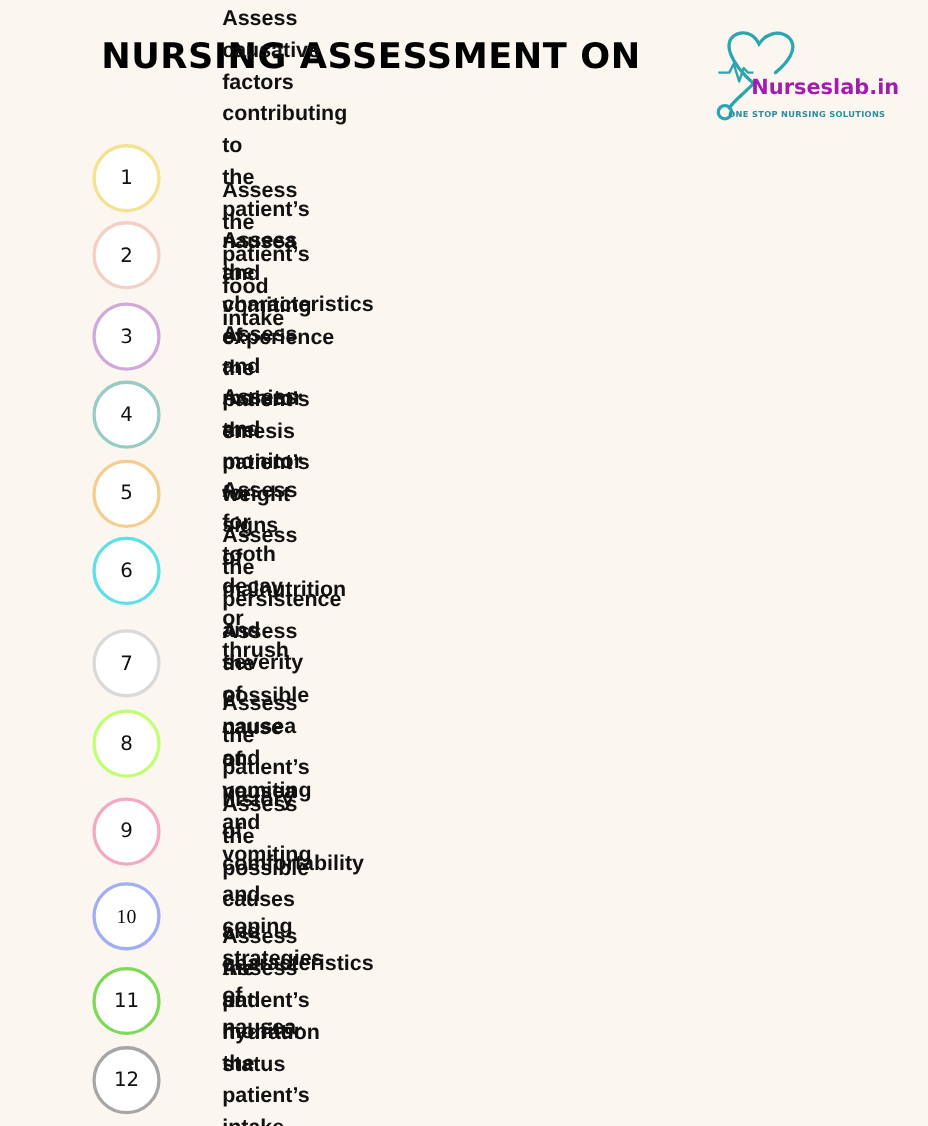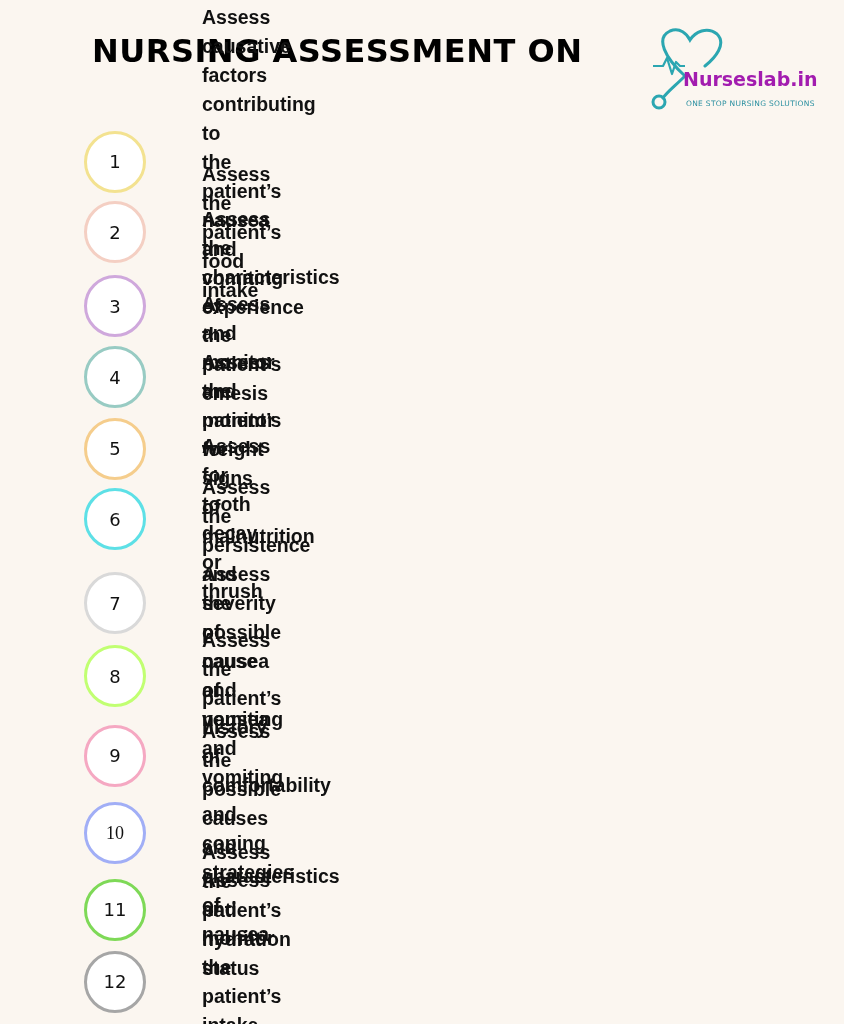--- a/index.html
+++ b/index.html
@@ -1,20 +1,20 @@
 <!DOCTYPE html>
 <html><head>
 <meta charset="utf-8">
 <style>
   html, body { margin:0; padding:0; }
   body { width:844px; height:1024px; background:#fbf6f0; position:relative; overflow:hidden; font-family:"DejaVu Sans", sans-serif; }
   .title { position:absolute; left:92px; top:28px; width:560px; font-family:"DejaVu Sans", sans-serif; font-weight:bold; font-size:32px; line-height:47px; color:#000; letter-spacing:0.5px; }
   .logo { position:absolute; left:645px; top:28px; width:200px; height:90px; }
   .logo-name { position:absolute; left:683px; top:68px; font-family:"DejaVu Sans", sans-serif; font-weight:bold; font-size:19px; color:#a21caf; }
-  .logo-tag { position:absolute; left:686px; top:99px; font-family:"DejaVu Sans", sans-serif; font-weight:normal; font-size:7.5px; color:#2a8fa0; letter-spacing:0.3px; }
+  .logo-tag { position:absolute; left:662px; top:99px; font-family:"DejaVu Sans", sans-serif; font-weight:bold; font-size:7.5px; color:#2a8fa0; letter-spacing:0.3px; }
   .row { position:absolute; left:84px; }
   .bar { position:absolute; left:30px; top:0; bottom:0; border-radius:0 26px 26px 0; }
   .bar-text { position:absolute; left:88px; right:30px; top:50%; transform:translateY(-50%); font-family:"Liberation Sans", sans-serif; font-weight:bold; font-size:19.5px; line-height:29px; color:#111; }
   .circle { position:absolute; left:0; top:50%; transform:translateY(-50%); width:56px; height:56px; border-radius:50%; background:#fff; border:3px solid; display:flex; align-items:center; justify-content:center; font-family:"DejaVu Sans", sans-serif; font-size:18px; color:#111; }
 </style>
 </head>
 <body>
 
 <div class="title">
   <div>NURSING ASSESSMENT ON</div>

